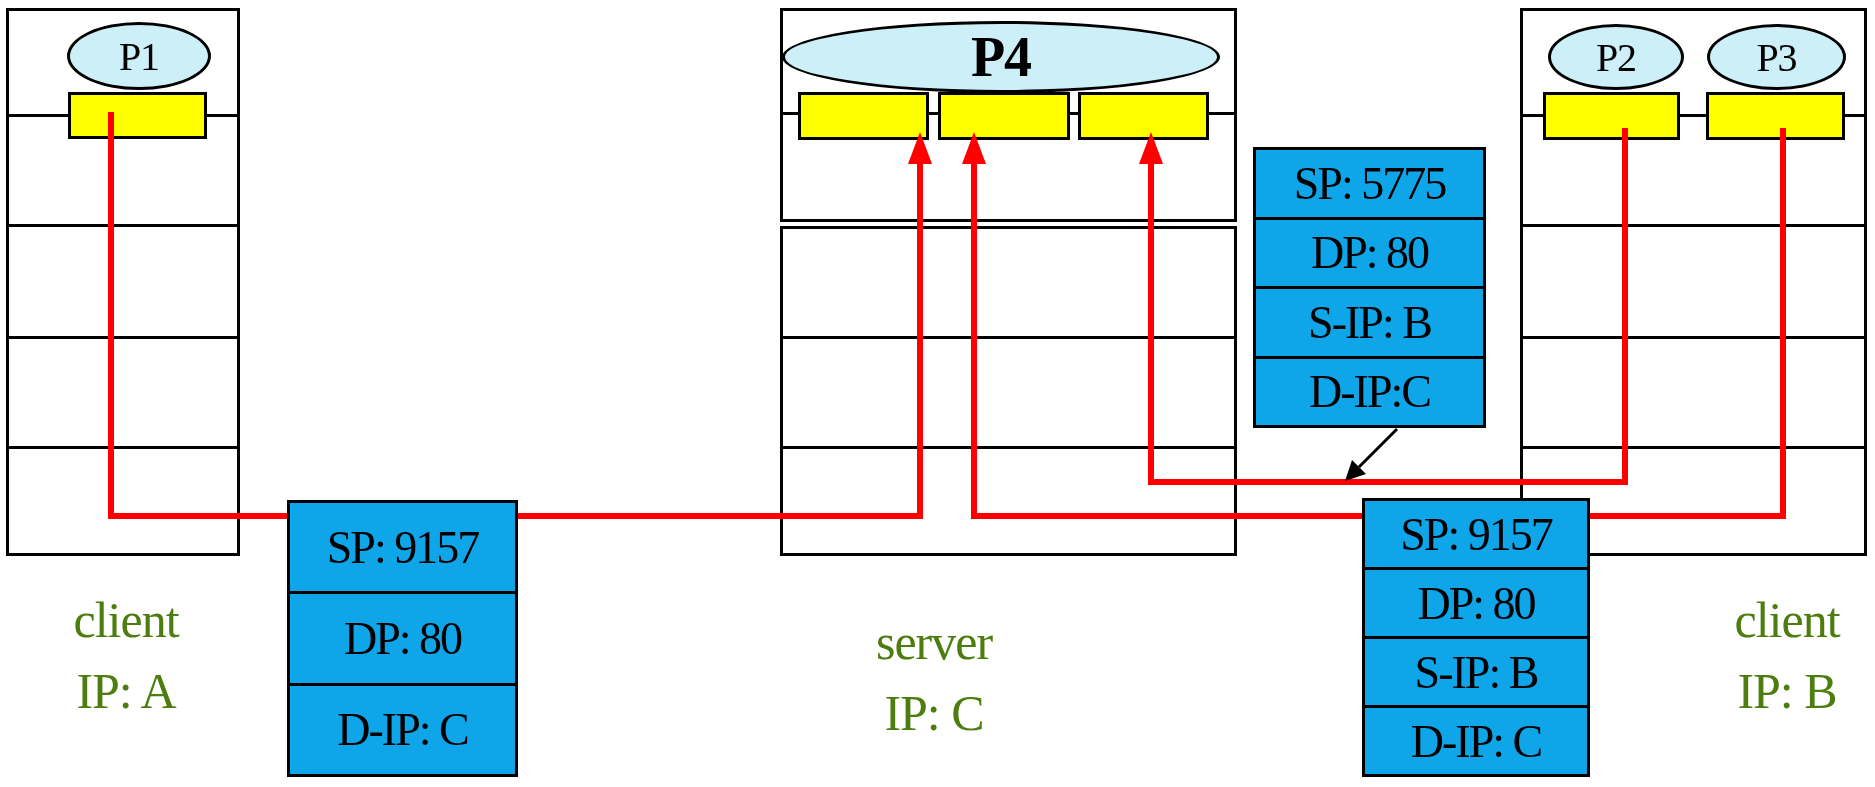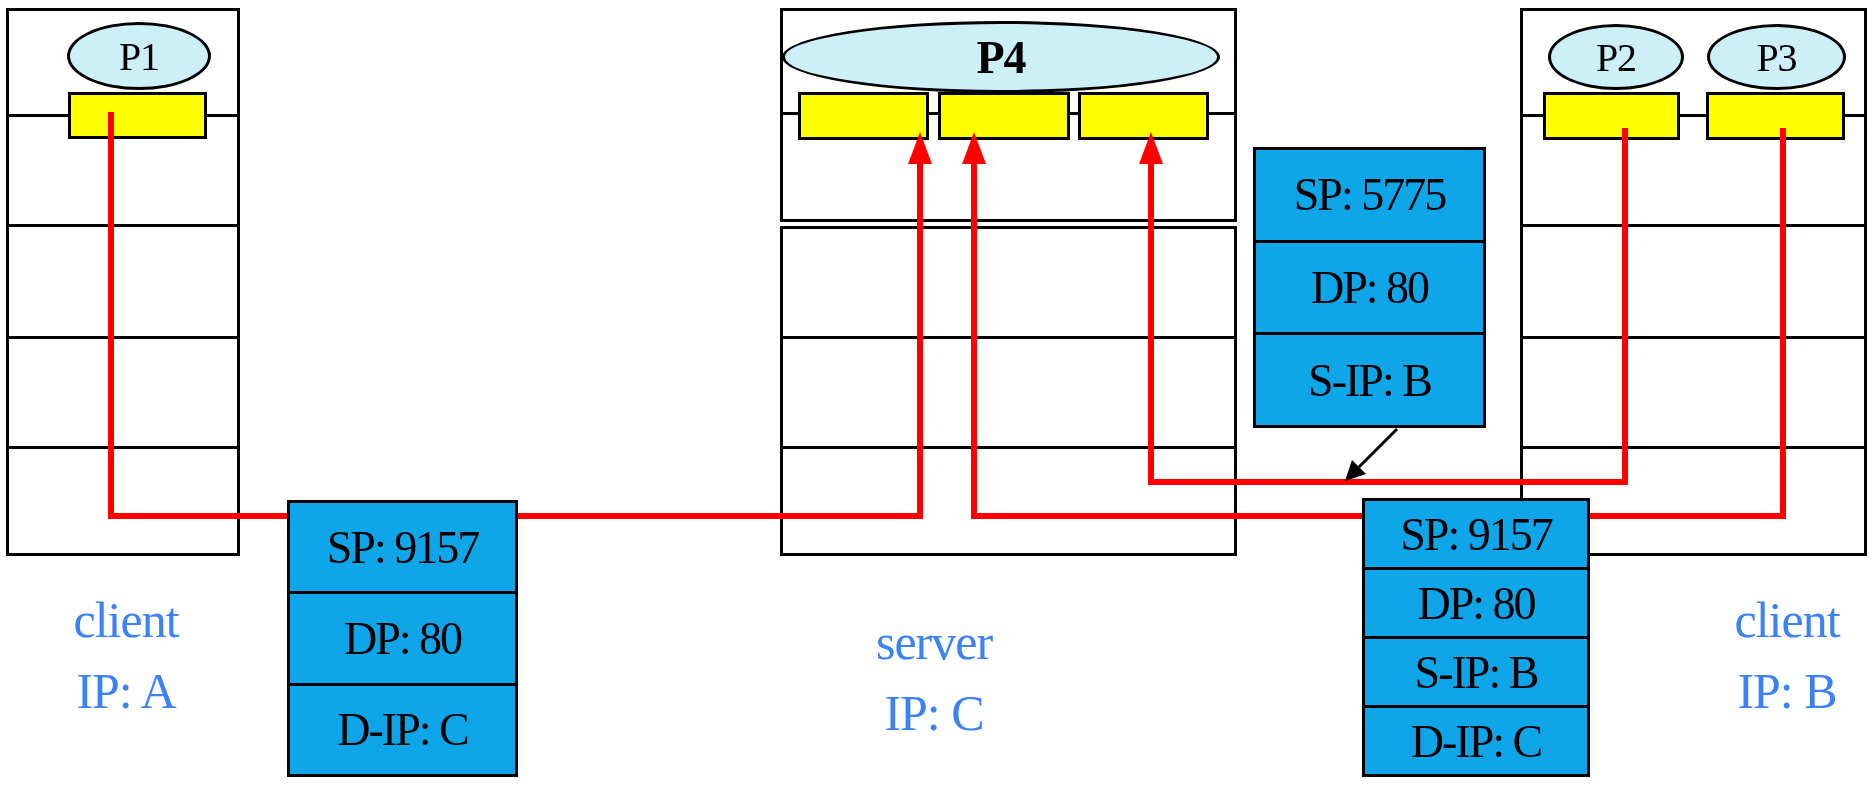--- a/index.html
+++ b/index.html
@@ -7,34 +7,34 @@
     position:relative;width:1875px;height:787px;background:#ffffff;overflow:hidden;
     font-family:Liberation Serif, serif;color:#000;
   }
   .host{position:absolute;border:3px solid #000;background:#fff;box-sizing:border-box;}
   .hdiv{position:absolute;height:3px;background:#000;}
   .ellipse{
     position:absolute;border:3px solid #000;border-radius:50%;background:#cceff8;
     box-sizing:border-box;display:flex;align-items:center;justify-content:center;
     font-size:40px;letter-spacing:-1px;
   }
-  .ellipse.big{font-weight:bold;font-size:46px;}
+  .ellipse.big{font-weight:bold;font-size:56px;}
   .socket{position:absolute;border:3px solid #000;background:#ffff00;box-sizing:border-box;}
   .conn-layer{position:absolute;left:0;top:0;width:1875px;height:787px;pointer-events:none;}
   .pkt{
     position:absolute;border:3px solid #000;background:#0ea5e9;box-sizing:border-box;
     display:flex;flex-direction:column;
   }
   .pkt .prow{
     flex:1;display:flex;align-items:center;justify-content:center;
     font-size:46px;letter-spacing:-2px;white-space:nowrap;
   }
   .pkt .prow + .prow{border-top:3px solid #000;}
   .blue-label{
-    position:absolute;color:#3b82f6;font-size:50px;line-height:71px;
+    position:absolute;color:#4d7c0f;font-size:50px;line-height:71px;
     text-align:center;letter-spacing:-1px;
   }
 </style>
 </head>
 <body>
 
 <div class="stage">
 
   <div class="host" style="left:6px;top:8px;width:234px;height:548px;"></div>
   <div class="hdiv" style="left:6px;top:114px;width:234px;"></div>
@@ -81,20 +81,21 @@
   <div class="pkt" style="left:287px;top:500px;width:231px;height:277px;">
     <div class="prow">SP: 9157</div>
     <div class="prow">DP: 80</div>
     <div class="prow">D-IP: C</div>
   </div>
 
   <div class="pkt" style="left:1253px;top:147px;width:233px;height:281px;">
     <div class="prow">SP: 5775</div>
     <div class="prow">DP: 80</div>
     <div class="prow">S-IP: B</div>
+    <div class="prow">D-IP:C</div>
   </div>
 
   <div class="pkt" style="left:1362px;top:498px;width:228px;height:279px;">
     <div class="prow">SP: 9157</div>
     <div class="prow">DP: 80</div>
     <div class="prow">S-IP: B</div>
     <div class="prow">D-IP: C</div>
   </div>
 
   <svg class="conn-layer" viewBox="0 0 1875 787">

